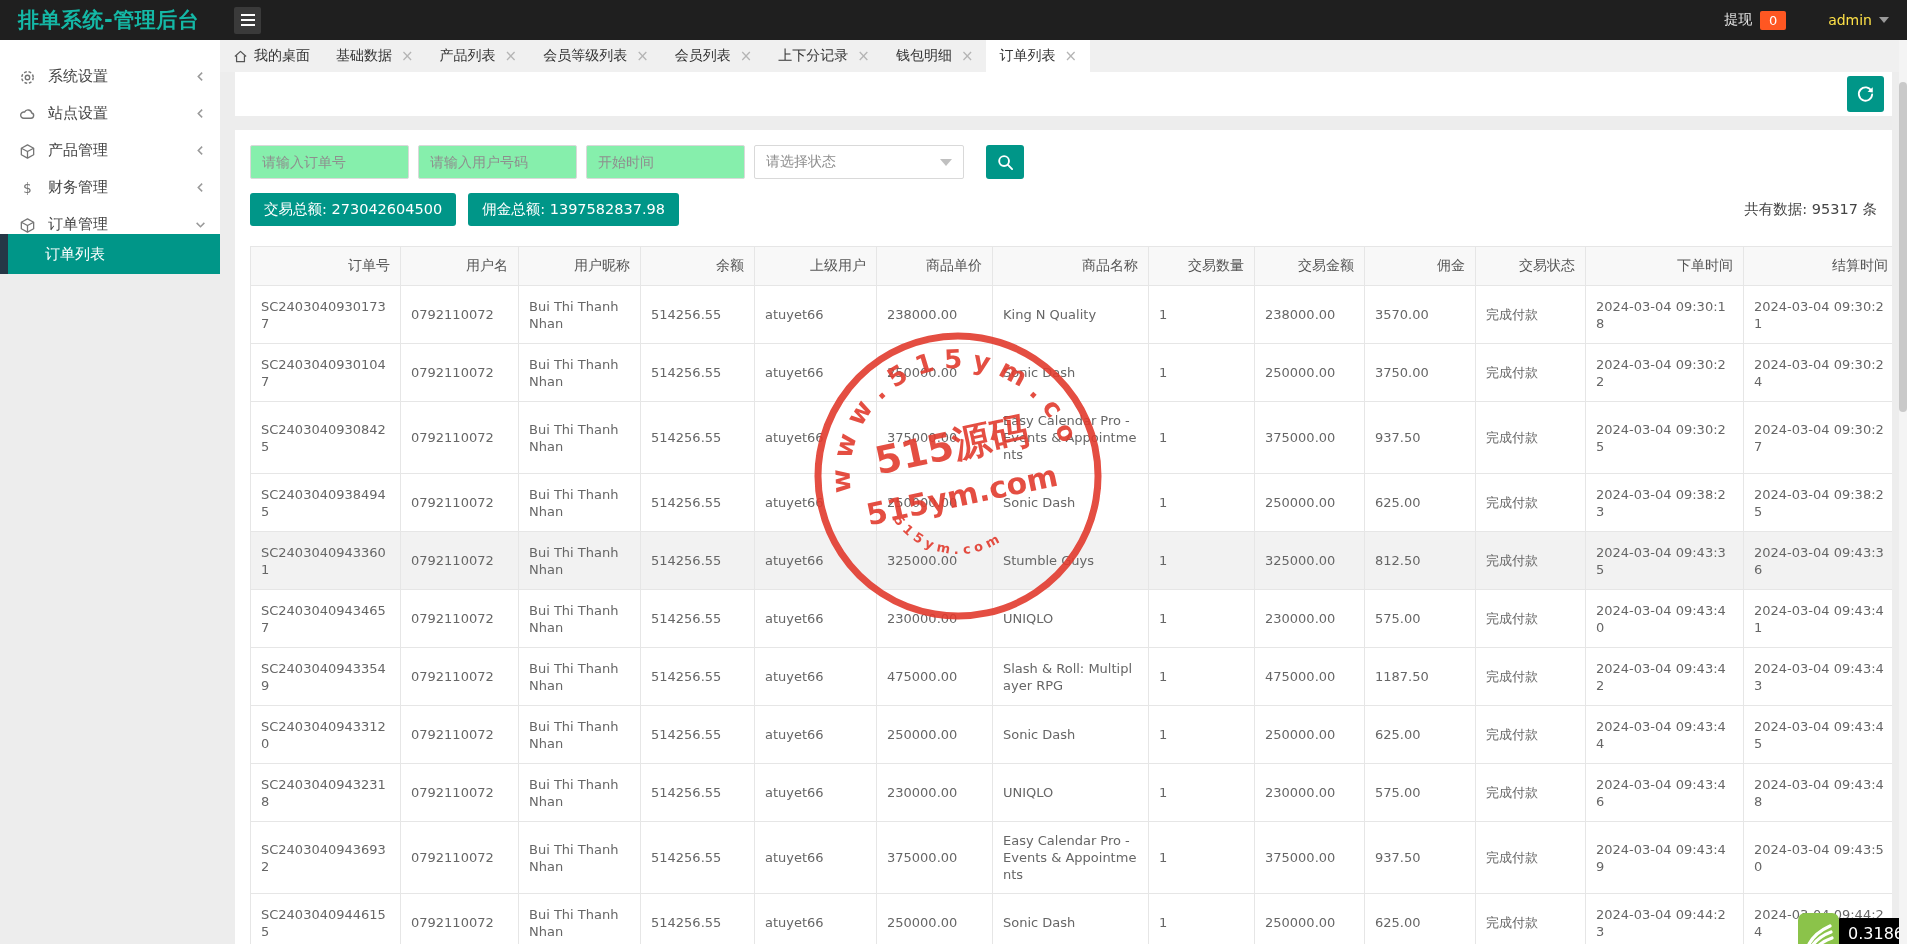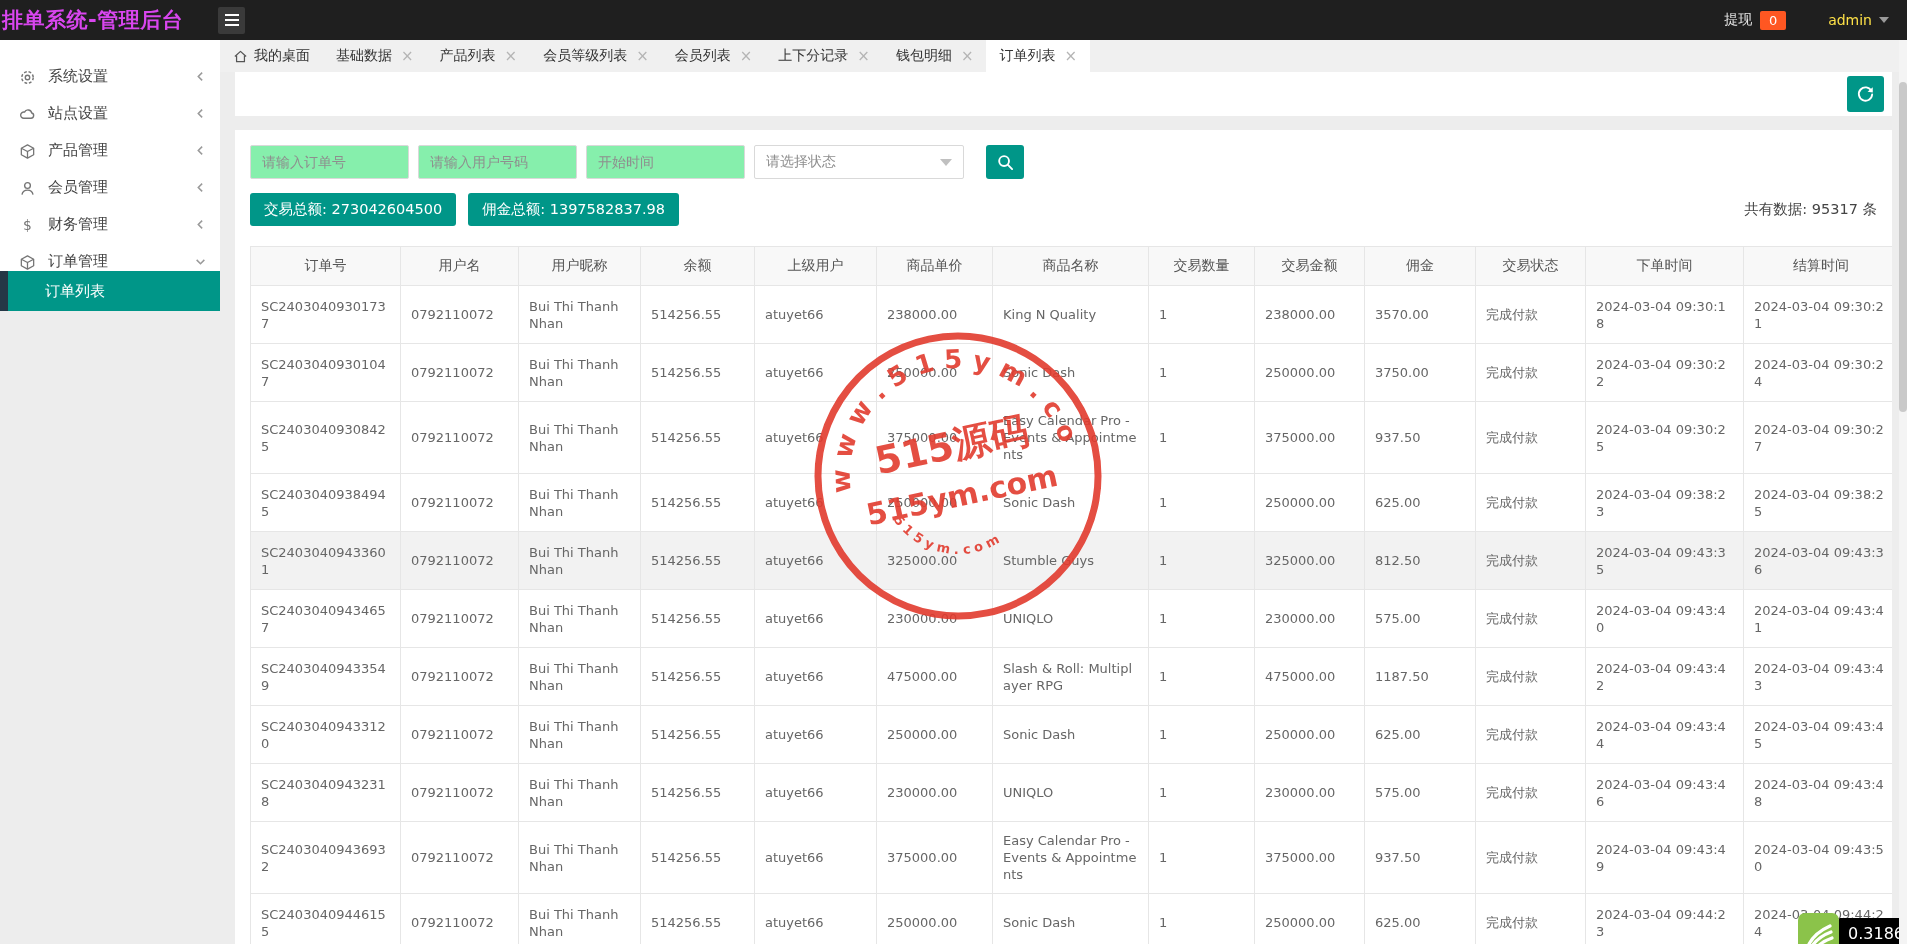--- a/index.html
+++ b/index.html
@@ -1,21 +1,21 @@
 <!DOCTYPE html>
 <html><head>
 <meta charset="utf-8">
 <style>
   * { margin:0; padding:0; box-sizing:border-box; }
   html,body { width:1907px; height:944px; overflow:hidden; }
   body { background:#ededed; font-family:"DejaVu Sans","Liberation Sans",sans-serif; position:relative; }
 
   
   .header { position:absolute; left:0; top:0; width:100%; height:40px; background:#1f1f1f; display:flex; align-items:center; z-index:30; }
-  .header .title { color:#d946ef; font-size:21px; font-weight:bold; margin-left:2px; letter-spacing:.5px; white-space:nowrap; }
+  .header .title { color:#14b8a6; font-size:21px; font-weight:bold; margin-left:18px; letter-spacing:.5px; white-space:nowrap; }
   .hamburger { width:27px; height:27px; background:#3a3a3a; border-radius:2px; margin-left:35px; display:flex; align-items:center; justify-content:center; cursor:pointer; }
   .hamburger svg { display:block; }
   .header-right { margin-left:auto; display:flex; align-items:center; margin-right:18px; }
   .withdraw-label { color:#e8e8e8; font-size:14px; cursor:pointer; }
   .withdraw-badge { background:#ff5722; color:#fff; font-size:13px; min-width:26px; height:19px; line-height:19px; text-align:center; border-radius:2px; margin-left:8px; padding:0 5px; }
   .admin-wrap { display:flex; align-items:center; margin-left:42px; cursor:pointer; }
   .admin-name { color:#fde047; font-size:14px; }
   .caret-down { width:0; height:0; border-left:5px solid transparent; border-right:5px solid transparent; border-top:6px solid #9a9a9a; margin-left:7px; }
 
   
@@ -46,21 +46,21 @@
   .f-select { width:210px; height:34px; border:1px solid #d9d9d9; border-radius:2px; padding:0 11px; font-size:14px; color:#8e8e8e; margin-right:22px; background:#fff; display:flex; align-items:center; cursor:pointer; position:relative; }
   .f-select .sel-caret { position:absolute; right:11px; width:0; height:0; border-left:6px solid transparent; border-right:6px solid transparent; border-top:7px solid #c0c0c0; }
   .search-btn { width:38px; height:34px; background:#009688; border:none; border-radius:3px; cursor:pointer; display:flex; align-items:center; justify-content:center; }
 
   .badges-row { display:flex; align-items:center; margin-top:14px; }
   .sum-badge { background:#009688; color:#ffffff; font-size:14.5px; padding:7px 14px; border-radius:3px; margin-right:12px; cursor:pointer; white-space:nowrap; }
   .total-count { margin-left:auto; font-size:14.5px; color:#444; white-space:nowrap; }
 
   
   table.orders { width:100%; border-collapse:collapse; table-layout:fixed; margin-top:20px; }
-  table.orders th { background:#f8f8f8; border:1px solid #e6e6e6; font-weight:normal; font-size:14px; color:#555; text-align:center; padding:10px 10px; height:38px; }
+  table.orders th { background:#f8f8f8; border:1px solid #e6e6e6; font-weight:normal; font-size:14px; color:#555; text-align:right; padding:10px 10px; height:38px; }
   table.orders td { border:1px solid #e6e6e6; font-size:13px; color:#666; padding:10px 10px; line-height:17px; word-break:break-all; height:58px; vertical-align:middle; background:#fff; }
   tr.hl td { background:#f2f2f2; }
 
   
   .stamp { position:absolute; left:810px; top:328px; width:296px; height:296px; z-index:15; pointer-events:none; opacity:.9; transform:rotate(-12deg); }
 
   
   .leaf-box { position:absolute; left:1798px; top:913px; width:41px; height:41px; background:#8bc34a; border-radius:7px; z-index:40; display:flex; align-items:center; justify-content:center; }
   .timer-badge { position:absolute; left:1839px; top:918px; height:31px; background:#000; color:#fff; font-size:16px; line-height:31px; padding:0 9px; z-index:40; border-radius:1px; white-space:nowrap; }
 
@@ -120,34 +120,20 @@
       <span class="mi-icon">
         <svg width="17" height="17" viewBox="0 0 16 16">
           <g fill="none" stroke="#757575" stroke-width="1.2" stroke-linejoin="round">
             <path d="M8 1.8 L13.8 4.9 V11 L8 14.2 L2.2 11 V4.9 Z"></path>
             <path d="M2.2 4.9 L8 8 L13.8 4.9"></path>
             <path d="M8 8 V14.2"></path>
           </g>
         </svg>
       </span>
       <span class="mi-label">产品管理</span>
-      <span class="chev"><svg width="11" height="11" viewBox="0 0 10 10">
-          <polyline points="6.5,1.5 3,5 6.5,8.5" fill="none" stroke="#9a9a9a" stroke-width="1.4"></polyline>
-        </svg></span>
-    </div>
-    <div class="menu-item">
-      <span class="mi-icon">
-        <svg width="17" height="17" viewBox="0 0 16 16">
-          <g fill="none" stroke="#757575" stroke-width="1.3">
-            <circle cx="8" cy="5.2" r="2.7"></circle>
-            <path d="M2.8 13.8 a5.3 5.3 0 0 1 10.4 0"></path>
-          </g>
-        </svg>
-      </span>
-      <span class="mi-label">会员管理</span>
       <span class="chev"><svg width="11" height="11" viewBox="0 0 10 10">
           <polyline points="6.5,1.5 3,5 6.5,8.5" fill="none" stroke="#9a9a9a" stroke-width="1.4"></polyline>
         </svg></span>
     </div>
     <div class="menu-item">
       <span class="mi-icon">
         <svg width="17" height="17" viewBox="0 0 16 16">
           <text x="8" y="12.5" text-anchor="middle" font-size="13" fill="#757575" font-family="DejaVu Sans,sans-serif">$</text>
         </svg>
       </span>

